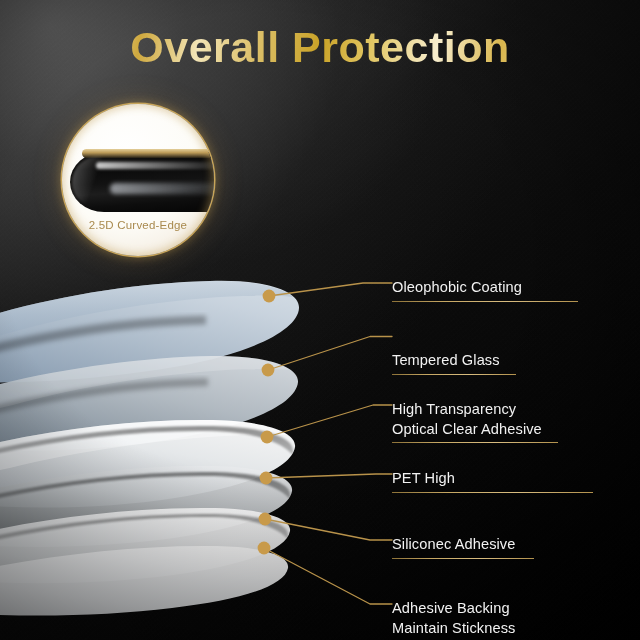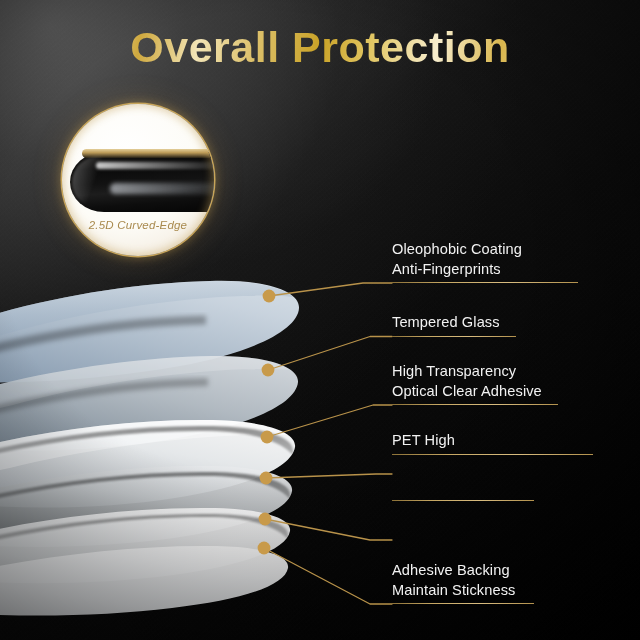--- a/index.html
+++ b/index.html
@@ -147,41 +147,41 @@
   }
   .inset-caption {
     position: absolute;
     left: 0;
     bottom: 25px;
     width: 100%;
     text-align: center;
     font-size: 11.5px;
     color: #a98a4e;
     letter-spacing: .2px;
-    font-style: italic;
   }
 
   
   .layers {
     position: absolute;
     left: 0;
     top: 0;
     width: 640px;
     height: 640px;
     pointer-events: none;
   }
 
   
   .callout {
     position: absolute;
     color: #f2f2f2;
     font-size: 14.6px;
     line-height: 19.5px;
     letter-spacing: .1px;
     white-space: nowrap;
+    margin-top: 38px;
   }
   .callout .ln { display: block; }
   .callout .rule {
     display: block;
     height: 1.3px;
     margin-top: 3px;
     background: linear-gradient(90deg, #8d7238 0%, #c6a763 28%, #d8bc80 62%, #b2914d 100%);
   }
 </style>
 </head>
@@ -321,37 +321,37 @@
       <circle cx="266" cy="478" r="6.4" fill="#c89a4a"></circle>
       <polyline points="265,519 370,540 392,540" fill="none" stroke="#b8924a" stroke-width="1.3" stroke-linejoin="round" stroke-linecap="round"></polyline>
       <circle cx="265" cy="519" r="6.4" fill="#c89a4a"></circle>
       <polyline points="264,548 370,604 392,604" fill="none" stroke="#b8924a" stroke-width="1.3" stroke-linejoin="round" stroke-linecap="round"></polyline>
       <circle cx="264" cy="548" r="6.4" fill="#c89a4a"></circle>
     </svg>
 
   <div id="callouts">
       <div class="callout" style="left: 392px; top: 240px;">
         <span class="ln">Oleophobic Coating</span>
-        <span class="ln">Anti-Fingerprints</span>
         <span class="rule" style="width: 186px;"></span>
       </div>
       <div class="callout" style="left: 392px; top: 313px;">
         <span class="ln">Tempered Glass</span>
         <span class="rule" style="width: 124px;"></span>
       </div>
       <div class="callout" style="left: 392px; top: 362px;">
         <span class="ln">High Transparency</span>
         <span class="ln">Optical Clear Adhesive</span>
         <span class="rule" style="width: 166px;"></span>
       </div>
       <div class="callout" style="left: 392px; top: 431px;">
         <span class="ln">PET High</span>
         <span class="rule" style="width: 201px;"></span>
       </div>
       <div class="callout" style="left: 392px; top: 497px;">
+        <span class="ln">Siliconec Adhesive</span>
         <span class="rule" style="width: 142px;"></span>
       </div>
       <div class="callout" style="left: 392px; top: 561px;">
         <span class="ln">Adhesive Backing</span>
         <span class="ln">Maintain Stickness</span>
         <span class="rule" style="width: 142px;"></span>
       </div>
     </div>
 
 </div>

